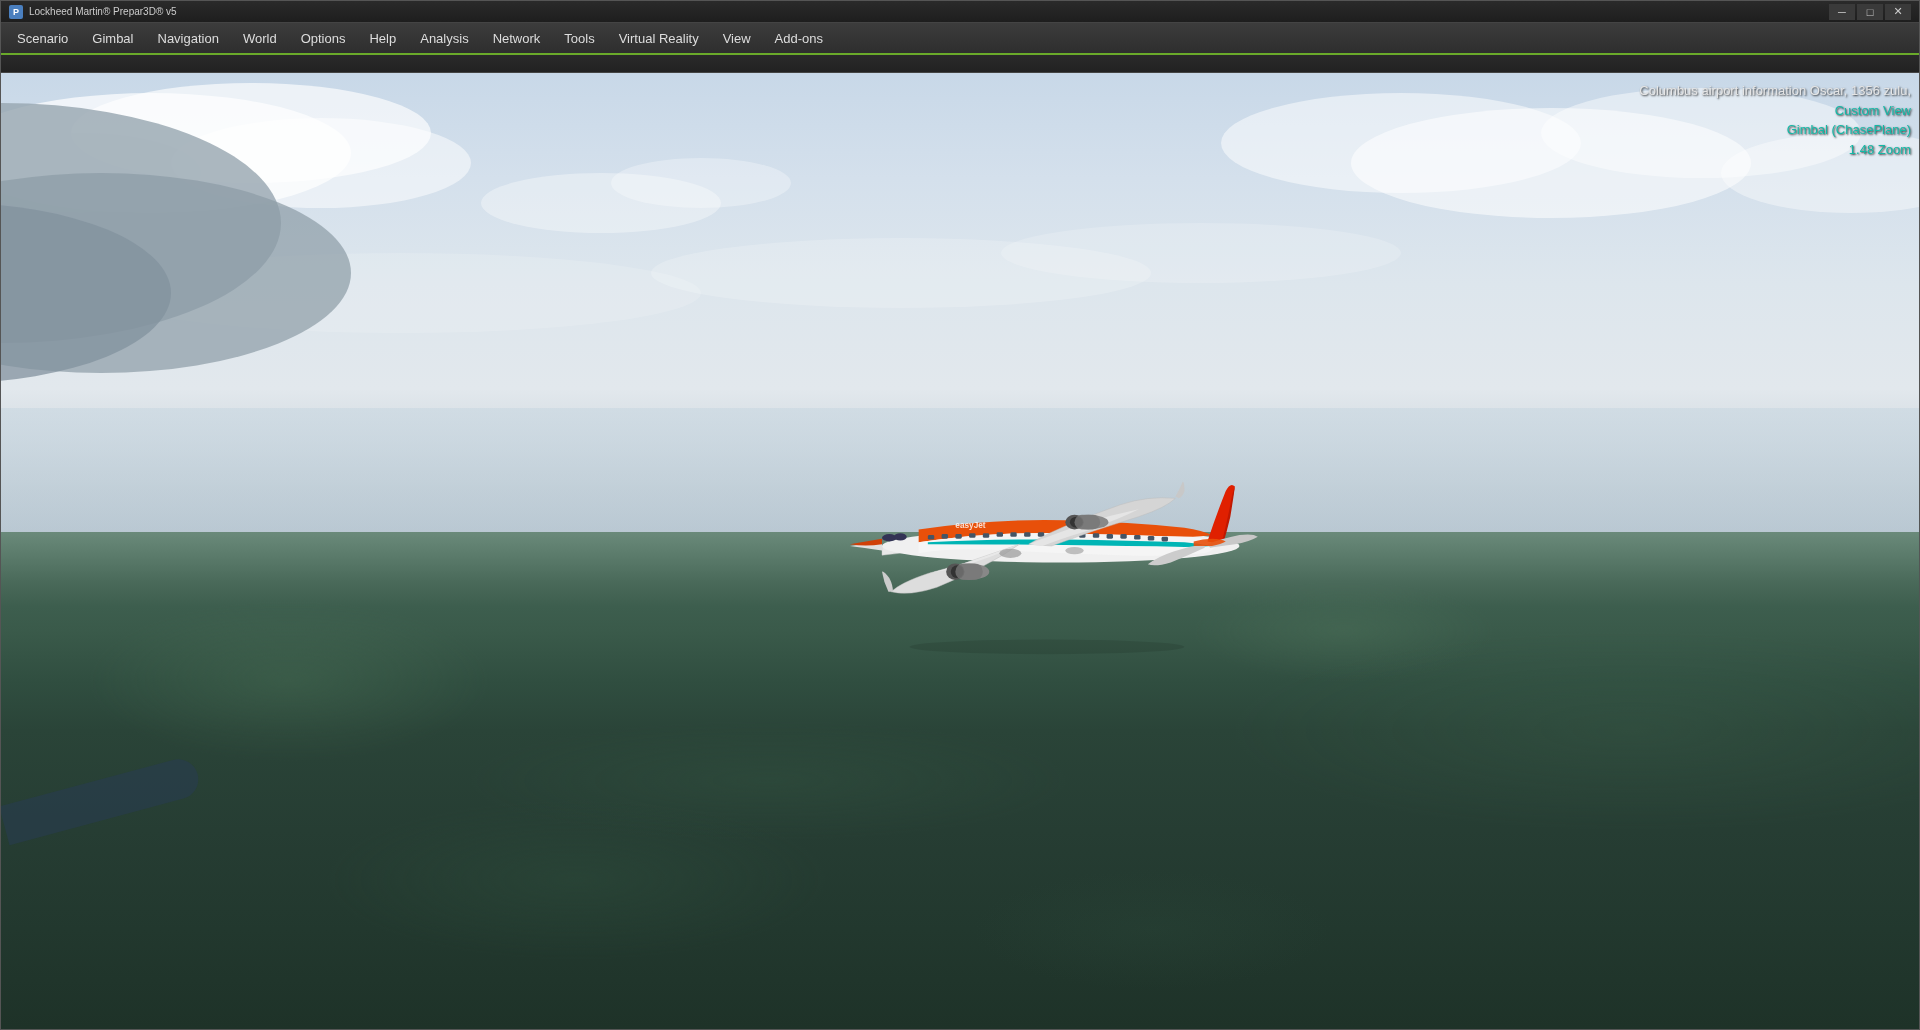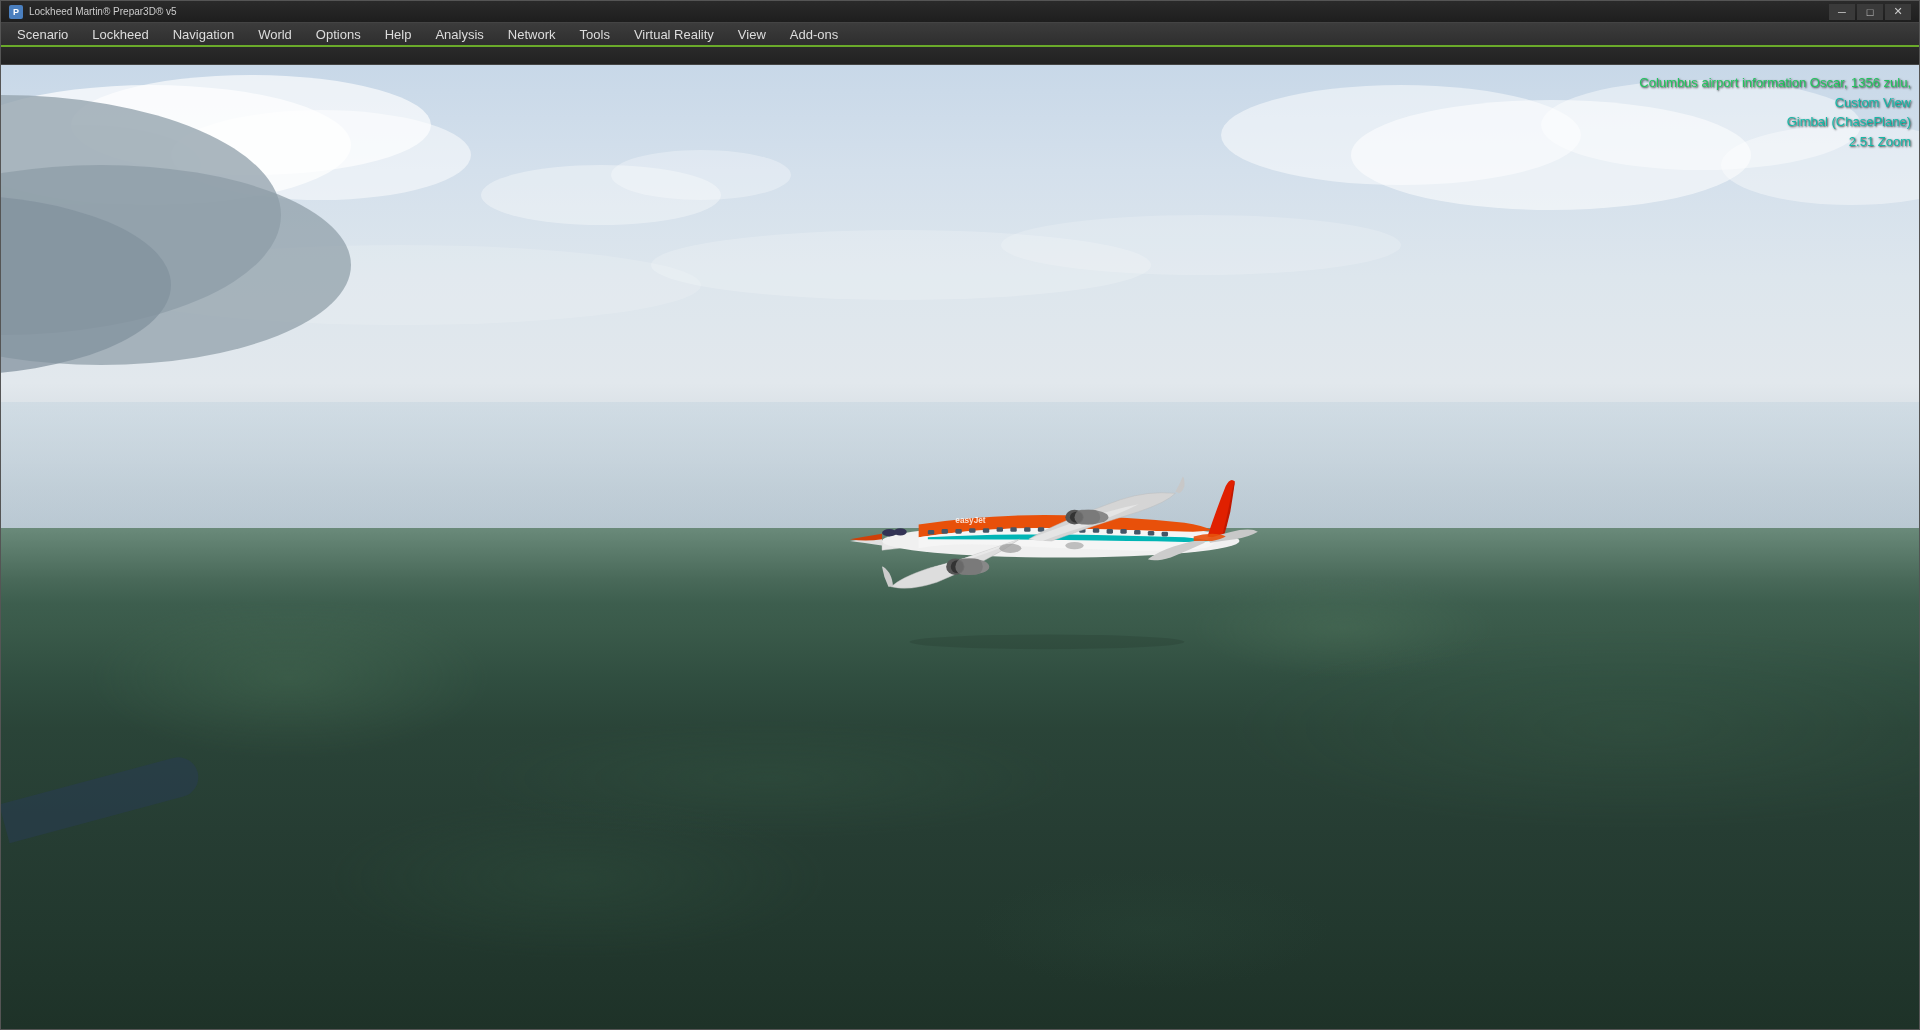--- a/index.html
+++ b/index.html
@@ -69,21 +69,21 @@
       color: #ccc;
       font-size: 11px;
       cursor: pointer;
       display: flex;
       align-items: center;
       justify-content: center;
     }
 
     
     .menu-bar {
-      height: 24px;
+      height: 32px;
       background: linear-gradient(180deg, #3c3c3c 0%, #2e2e2e 100%);
       display: flex;
       align-items: center;
       padding: 8px 4px;
       border-bottom: 2px solid #6aaa2a;
       flex-shrink: 0;
     }
 
     .menu-item {
       color: #ddd;
@@ -199,21 +199,21 @@
     
     .hud-top-right {
       position: absolute;
       top: 8px;
       right: 8px;
       text-align: right;
       line-height: 1.5;
     }
 
     .hud-info-text {
-      color: #22c55e;
+      color: #e5e5e5;
       font-size: 13px;
       text-shadow: 1px 1px 2px rgba(0,0,0,0.8);
       font-family: Arial, sans-serif;
       text-align: right;
     }
 
     .hud-red-text {
       color: #14b8a6;
       font-size: 13px;
       text-shadow: 1px 1px 2px rgba(0,0,0,0.8);
@@ -234,21 +234,21 @@
     </div>
     <div class="title-bar-controls">
       <button class="win-btn">─</button>
       <button class="win-btn">□</button>
       <button class="win-btn close">✕</button>
     </div>
   </div>
 
   <div class="menu-bar">
   <div class="menu-item">Scenario</div>
-      <div class="menu-item">Lockheed</div>
+      <div class="menu-item">Gimbal</div>
       <div class="menu-item">Navigation</div>
       <div class="menu-item">World</div>
       <div class="menu-item">Options</div>
       <div class="menu-item">Help</div>
       <div class="menu-item">Analysis</div>
       <div class="menu-item">Network</div>
       <div class="menu-item">Tools</div>
       <div class="menu-item">Virtual Reality</div>
       <div class="menu-item">View</div>
       <div class="menu-item">Add-ons</div>
@@ -362,18 +362,18 @@
         <ellipse cx="290" cy="125" rx="10" ry="4" fill="#999" opacity="0.6"></ellipse>
 
         <path d="M 420 115 Q 430 112 440 112 Q 450 112 455 115 Q 450 118 440 120 Q 430 120 420 120 Z" fill="#e8500a" opacity="0.9"></path>
       </svg>
     </div>
 
     <div class="hud-top-right">
       <div class="hud-info-text">Columbus airport information Oscar, 1356 zulu,</div>
       <div class="hud-red-text">Custom View</div>
       <div class="hud-red-text">Gimbal (ChasePlane)</div>
-      <div class="hud-red-text">2.51 Zoom</div>
+      <div class="hud-red-text">1.48 Zoom</div>
     </div>
 
   </div>
 
 </div>
 
 </body></html>

